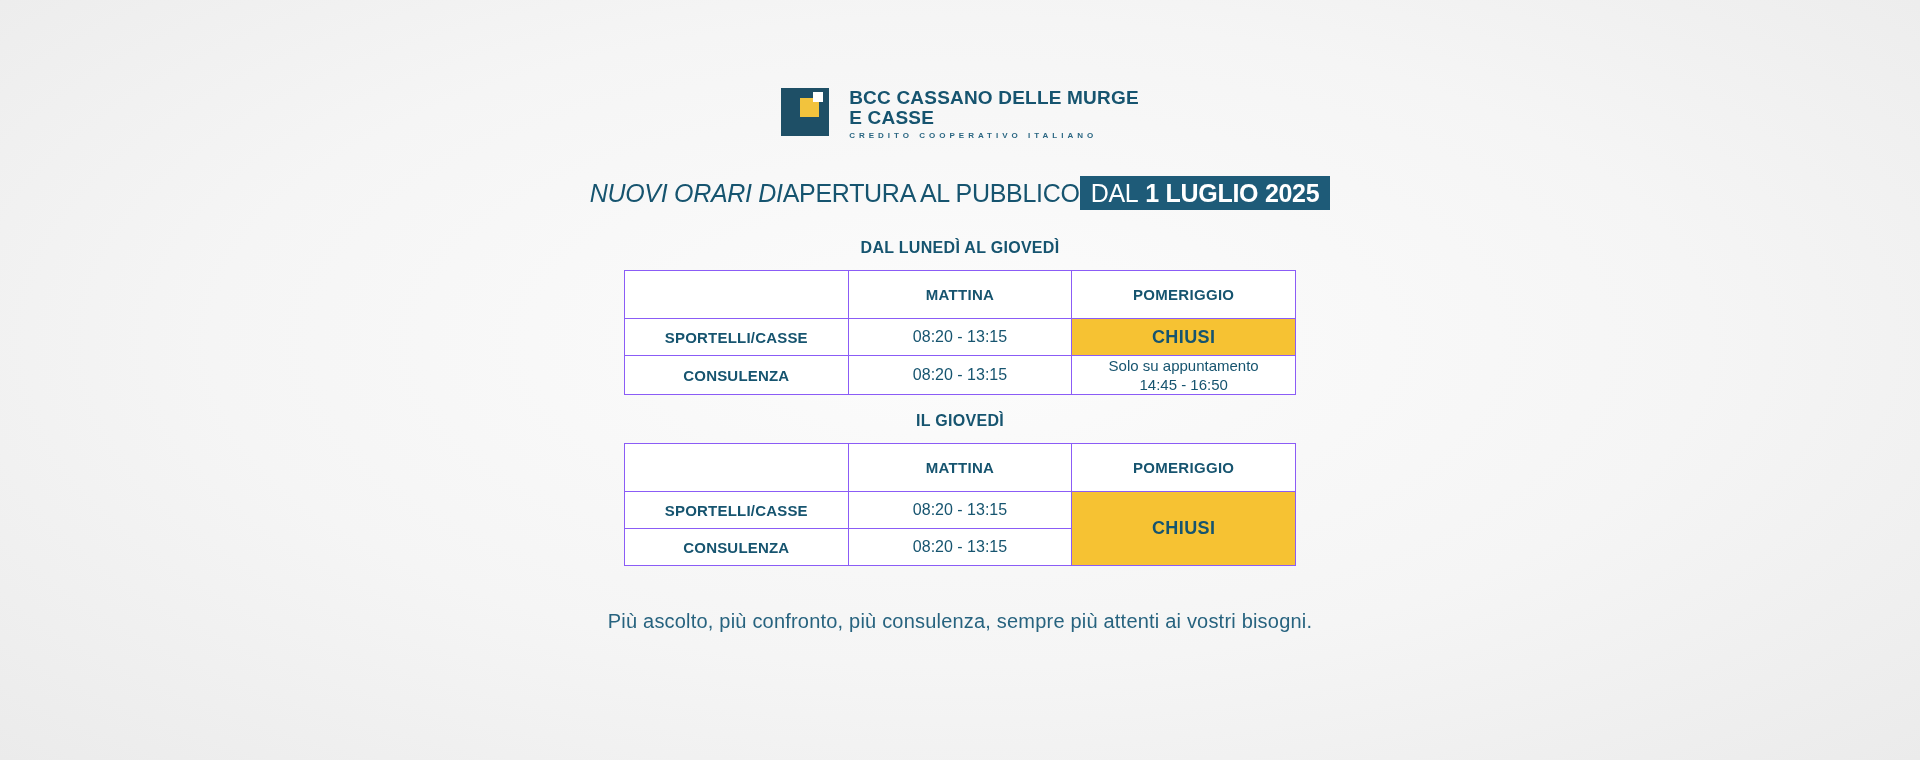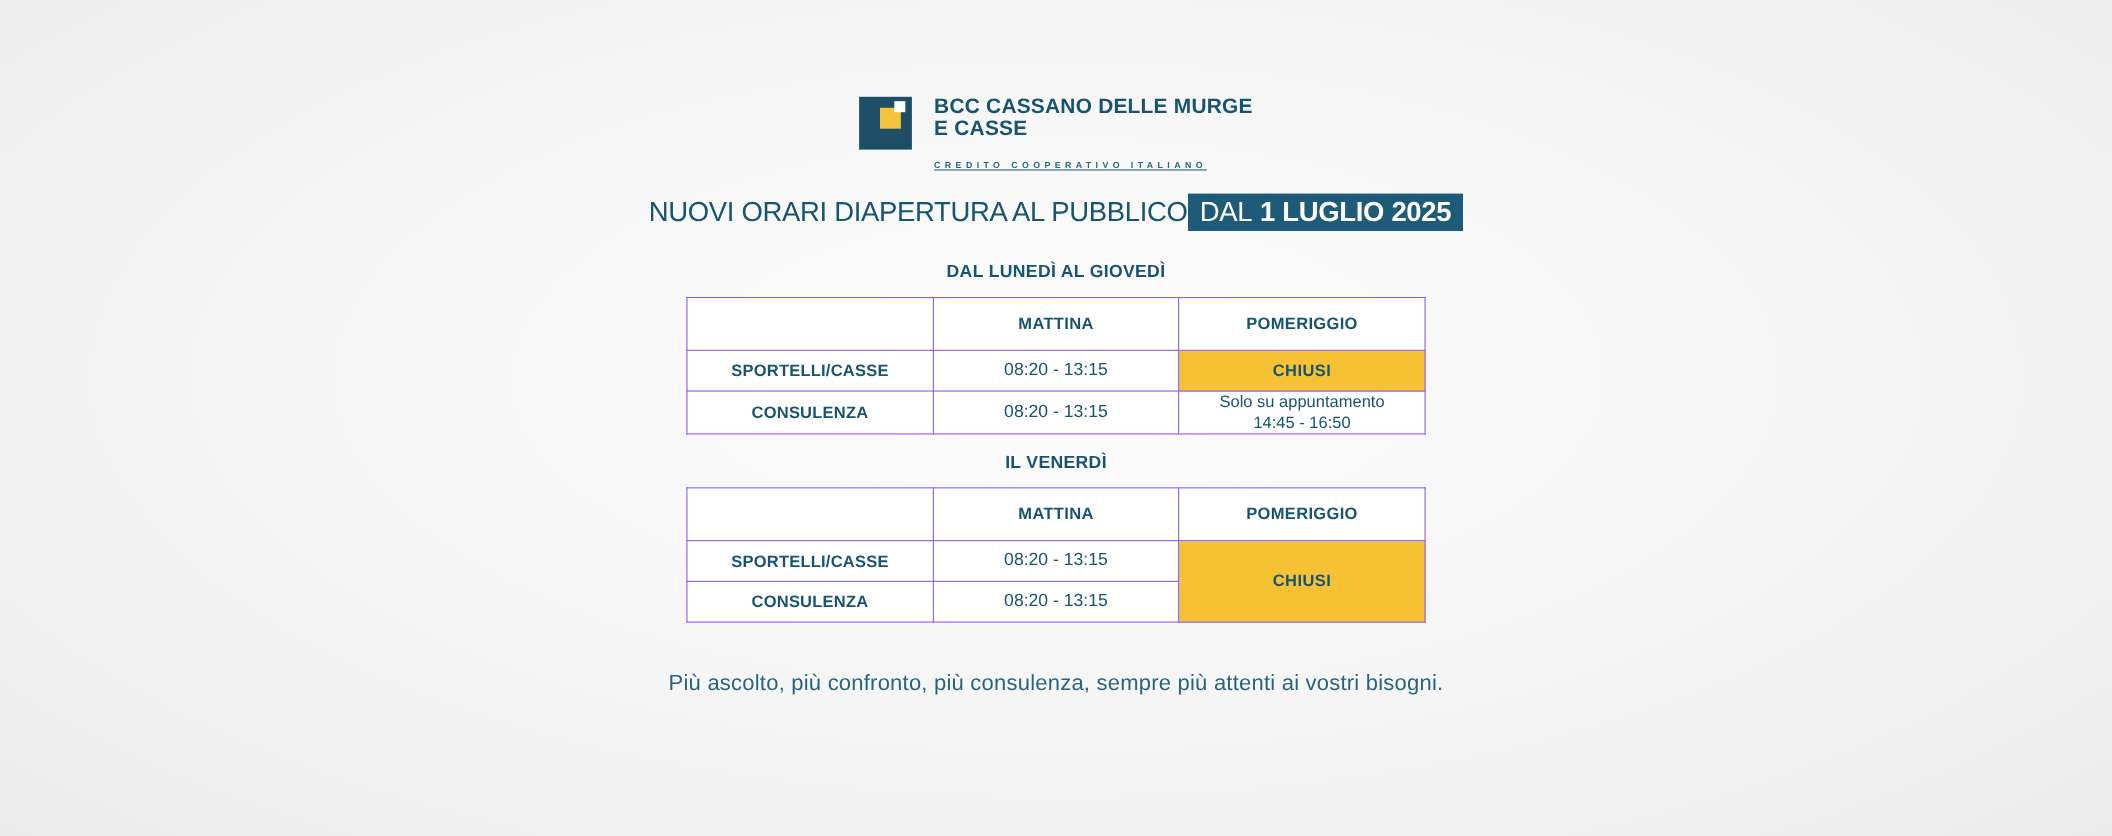--- a/index.html
+++ b/index.html
@@ -39,42 +39,42 @@
   .logo-text { display: flex; flex-direction: column; }
   .logo-line {
     color: #16546F;
     font-weight: bold;
     font-size: 19px;
     line-height: 20px;
     letter-spacing: 0.2px;
     white-space: nowrap;
   }
   .logo-sub {
-    margin-top: 18px;
+    margin-top: 3px;
     color: #2A6682;
     font-weight: bold;
     font-size: 8px;
     letter-spacing: 4px;
     white-space: nowrap;
-    text-decoration: underline;
   }
 
   
   .title-row {
     margin-top: 38px;
     height: 34px;
     display: flex;
     align-items: center;
     white-space: nowrap;
   }
   .title-plain {
     color: #16546F;
     font-size: 25px;
     font-weight: normal;
     letter-spacing: -0.3px;
+    font-style: italic;
   }
   .title-bold {
     color: #16546F;
     font-size: 25px;
     font-weight: normal;
     letter-spacing: -0.3px;
   }
   .title-box {
     margin-left: 0;
     background: #1E5B78;
@@ -119,21 +119,21 @@
     font-size: 15px;
     font-weight: bold;
     letter-spacing: 0.3px;
   }
   table.schedule td { height: 37px; }
   td.row-label { font-weight: bold; font-size: 15px; letter-spacing: 0.2px; }
   td.time-cell { font-size: 16px; font-weight: normal; }
   td.closed-cell {
     background: #F6C233;
     font-weight: bold;
-    font-size: 15px;
+    font-size: 18px;
     letter-spacing: 0.4px;
   }
   td.appt-cell { font-size: 15px; font-weight: normal; }
   td.appt-cell div { line-height: 19px; }
 
   
   .footer-tagline {
     margin-top: 44px;
     color: #27637F;
     font-size: 20px;
@@ -186,21 +186,21 @@
       <td class="row-label">CONSULENZA</td>
       <td class="time-cell">08:20 - 13:15</td>
       <td class="appt-cell">
         <div>Solo su appuntamento</div>
         <div>14:45 - 16:50</div>
       </td>
     </tr>
   </tbody>
 </table>
 
-<div class="section-heading h-friday">IL VENERDÌ</div>
+<div class="section-heading h-friday">IL GIOVEDÌ</div>
 
 <table class="schedule">
   <thead>
     <tr>
       <th></th>
       <th>MATTINA</th>
       <th>POMERIGGIO</th>
     </tr>
   </thead>
   <tbody>

